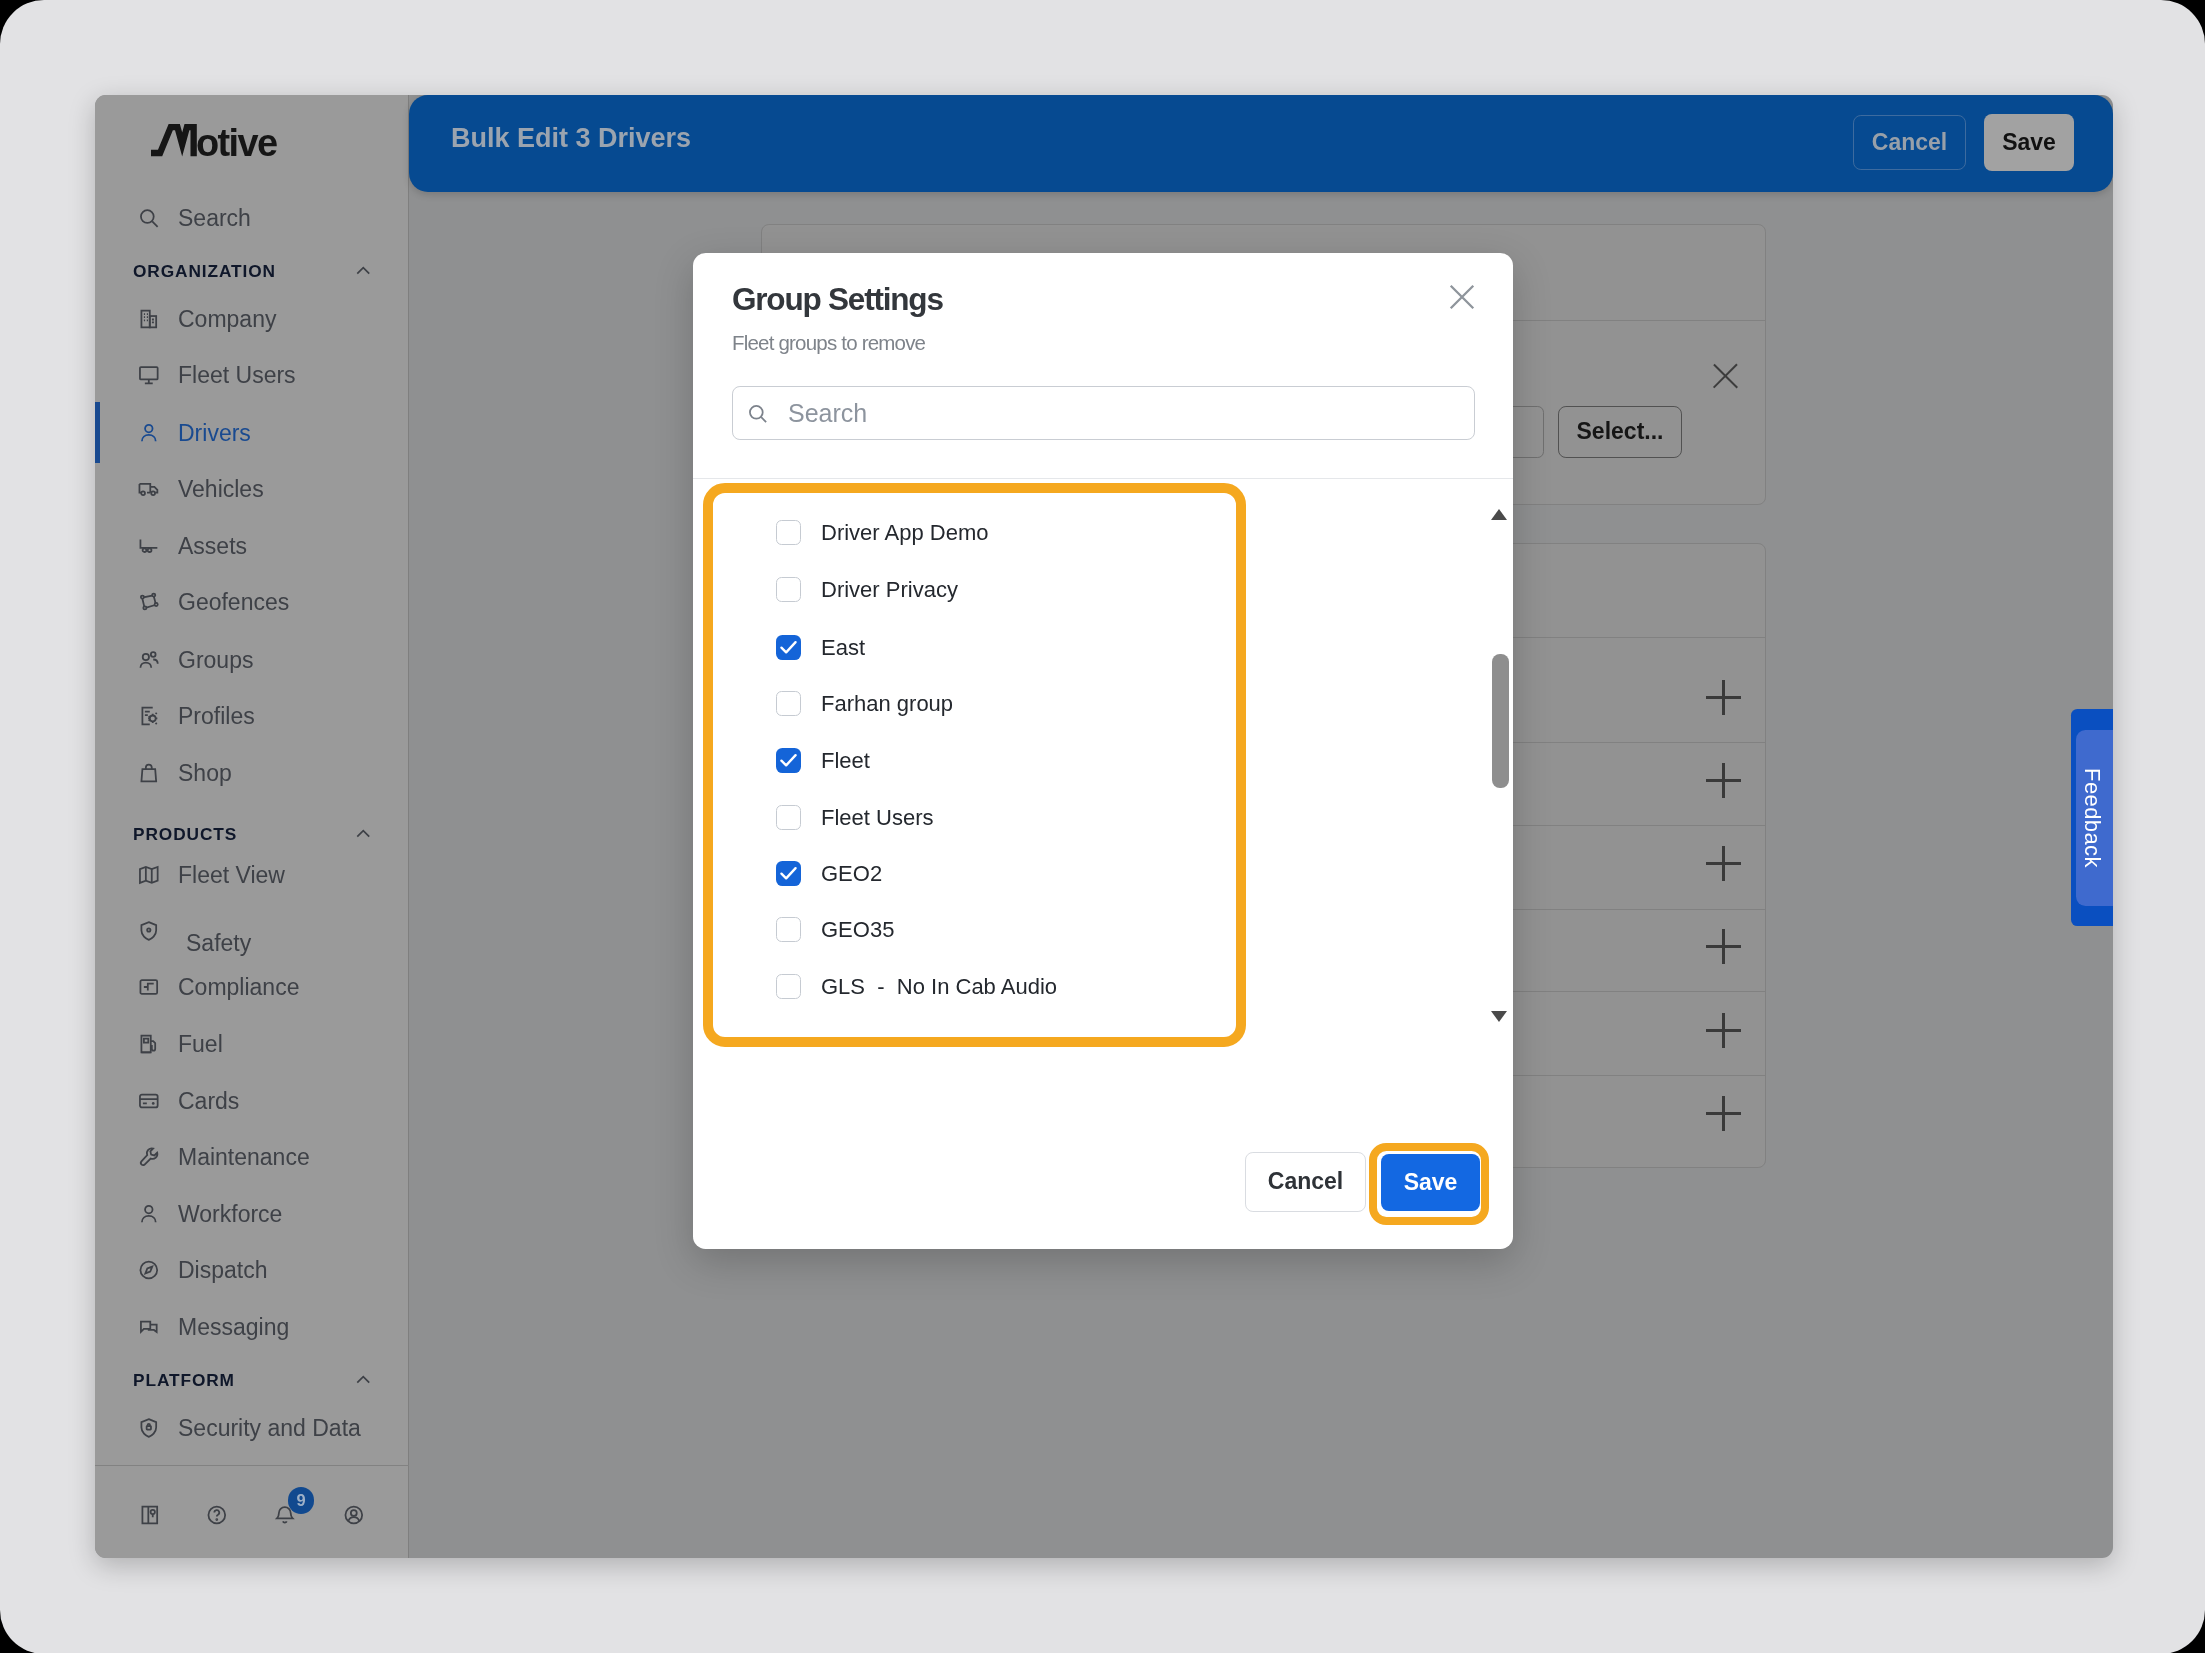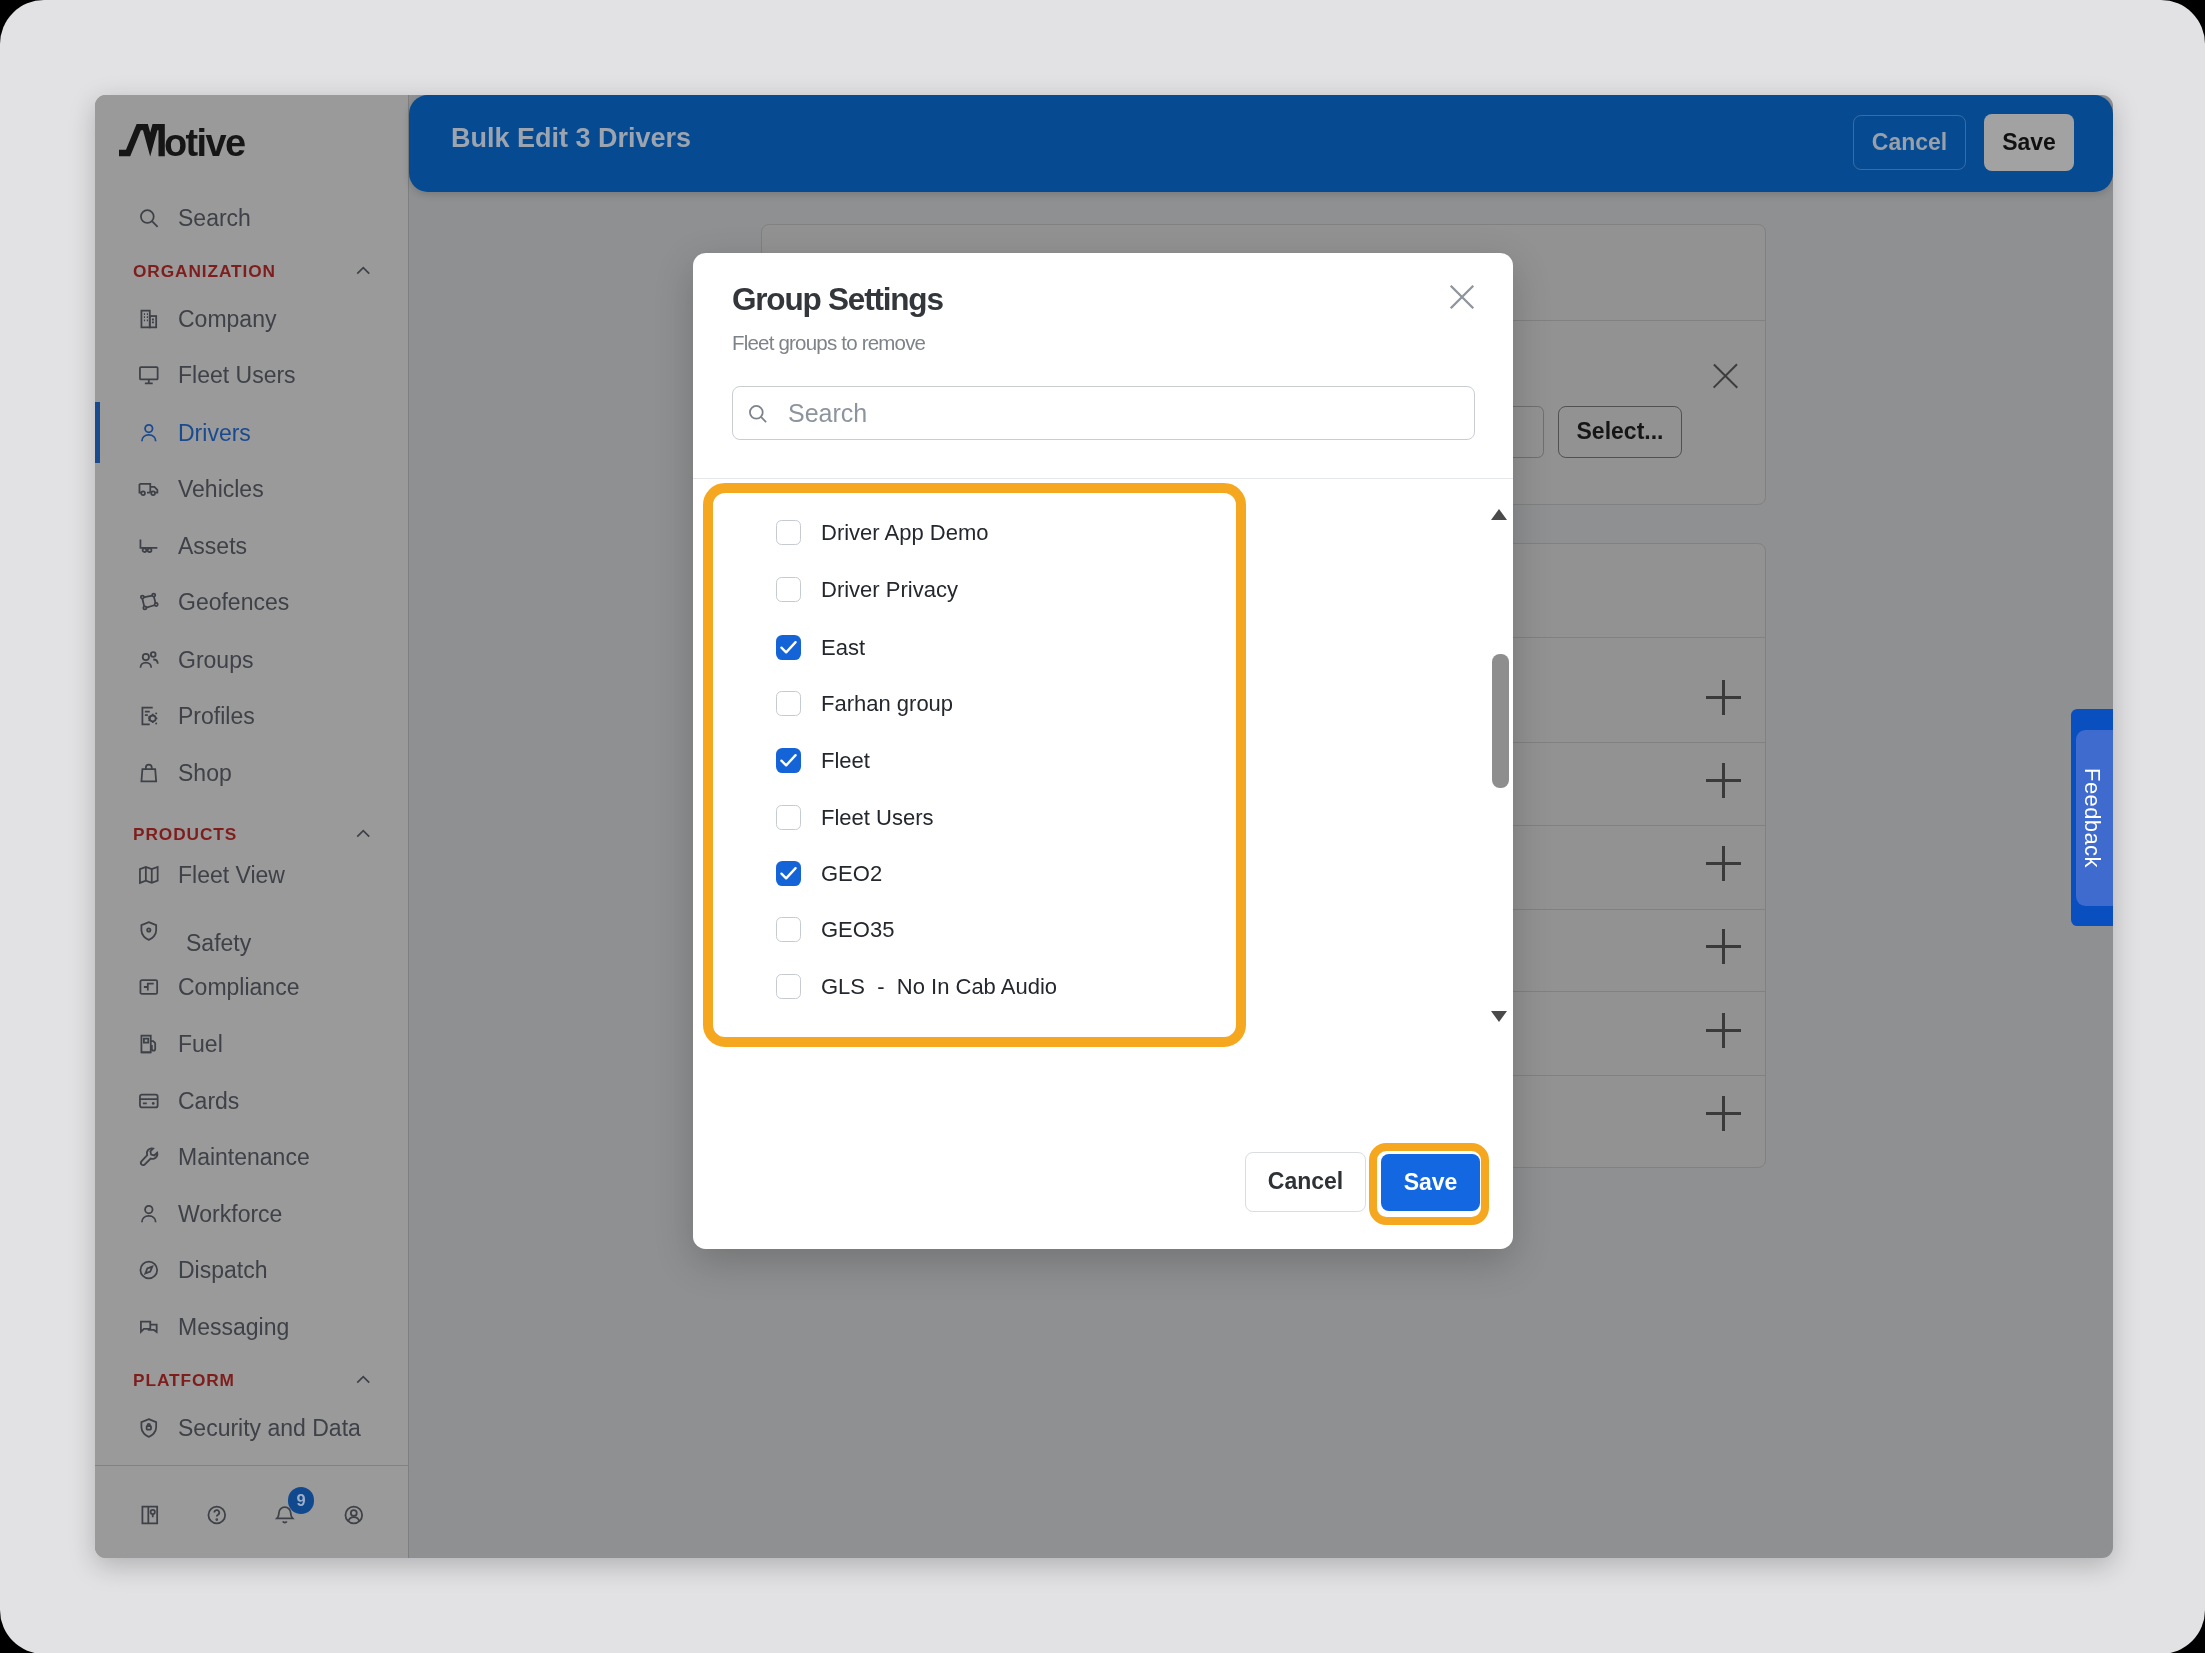--- a/index.html
+++ b/index.html
@@ -5,21 +5,21 @@
   * { margin:0; padding:0; box-sizing:border-box; }
   html,body { width:2205px; height:1654px; background:#000; font-family:"Liberation Sans",sans-serif; }
   .canvas { position:absolute; left:0; top:0; width:2205px; height:1654px; background:#e2e2e4; border-radius:44px; }
   .win { position:absolute; left:95px; top:95px; width:2018px; height:1463px; border-radius:11px;
          background:#8f9091; overflow:hidden; box-shadow:0 7.9px 27px rgba(0,0,0,.22); }
   .abs { position:absolute; }
 
   
   .sidebar { position:absolute; left:0; top:0; width:314px; height:100%; background:#9a9a9a; border-right:0.8px solid #7f7f7f; }
   .sitem { position:absolute; left:83px; transform:translateY(-50%); font-size:23px; color:#3e4147; white-space:nowrap; }
-  .shead { position:absolute; left:38px; transform:translateY(-50%); font-size:17.3px; font-weight:700; letter-spacing:0.9px; color:#7f1d1d; }
+  .shead { position:absolute; left:38px; transform:translateY(-50%); font-size:17.3px; font-weight:700; letter-spacing:0.9px; color:#0f172a; }
   .sicon { position:absolute; left:42px; transform:translateY(-50%); width:23.6px; height:23.6px; }
   .sicon svg { width:23.6px; height:23.6px; display:block; }
   .chev { position:absolute; left:258px; transform:translateY(-50%); width:20.5px; height:20.5px; }
 
   
   .header { position:absolute; left:314px; top:0; right:0; height:97px; background:#064a91; box-shadow:0 2.4px 7.9px rgba(0,0,0,.15);border-radius:19px; }
   .htitle { position:absolute; left:42px; top:43px; transform:translateY(-50%); font-size:27px; font-weight:700; color:#9ba4af; }
   .hcancel { position:absolute; right:147px; top:19.7px; width:113px; height:55px; border:1.6px solid #3d6b9f; border-radius:7.9px;
              color:#98a0a9; font-size:23px; font-weight:700; text-align:center; line-height:52px; }
   .hsave { position:absolute; right:39px; top:19px; width:90px; height:57px; background:#a2a2a2; border-radius:7.9px;
@@ -93,21 +93,21 @@
     <div class="csep" style="top:531px;"></div>
   </div>
   <div class="plus" style="left:1611px; top:585px;"></div>
   <div class="plus" style="left:1611px; top:668px;"></div>
   <div class="plus" style="left:1611px; top:751px;"></div>
   <div class="plus" style="left:1611px; top:834px;"></div>
   <div class="plus" style="left:1611px; top:918px;"></div>
   <div class="plus" style="left:1611px; top:1001px;"></div>
 
   <div class="sidebar">
-    <div class="abs" style="left:24px; top:28px;text-decoration:underline;" id="logo">
+    <div class="abs" style="left:56px; top:28px;text-decoration:underline;" id="logo">
       <svg width="139" height="35" viewBox="0 0 176 44">
         <polyline points="0,37.8 11.5,37.8 25,5 33.5,5 39.5,27 45.5,5 54,5 54,42" fill="none" stroke="#161616" stroke-width="8" stroke-linecap="butt" stroke-linejoin="miter"></polyline>
         <text x="57" y="42" font-family="Liberation Sans" font-weight="700" font-size="48" letter-spacing="-2" fill="#161616">otive</text>
       </svg>
     </div>
 
     <div class="sicon" style="top:123px;">
           <svg viewBox="0 0 24 24" fill="none" stroke="#3e4147" stroke-width="1.8">
             <circle cx="10.5" cy="10.5" r="6.5"></circle>
             <path d="M15.5 15.5 L21 21"></path>

